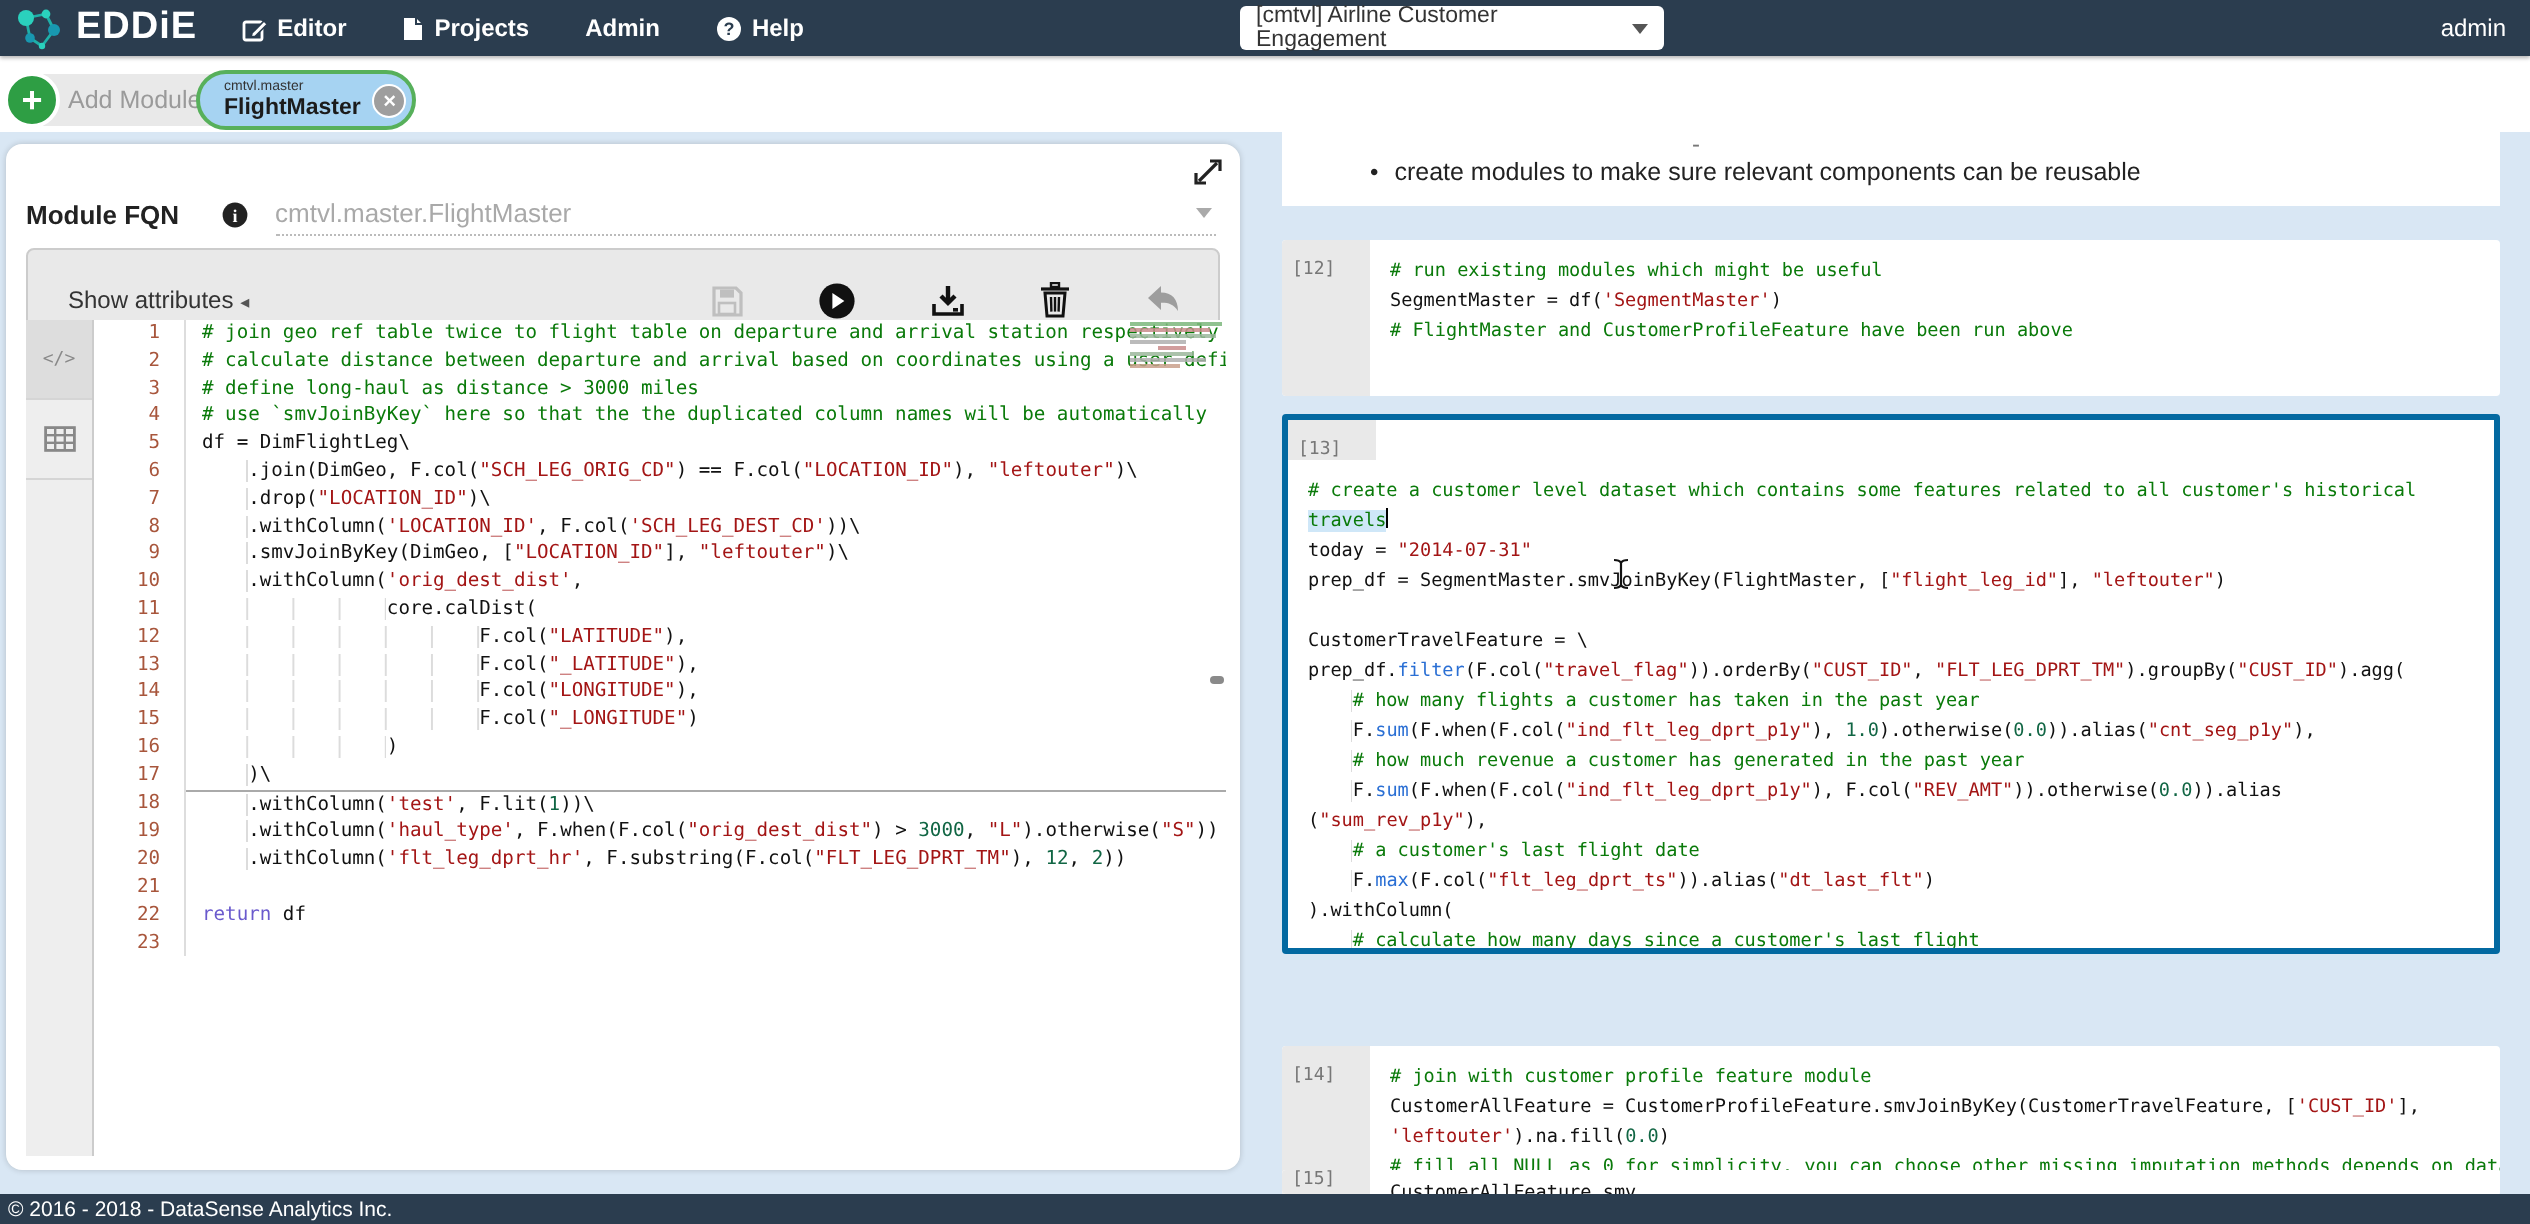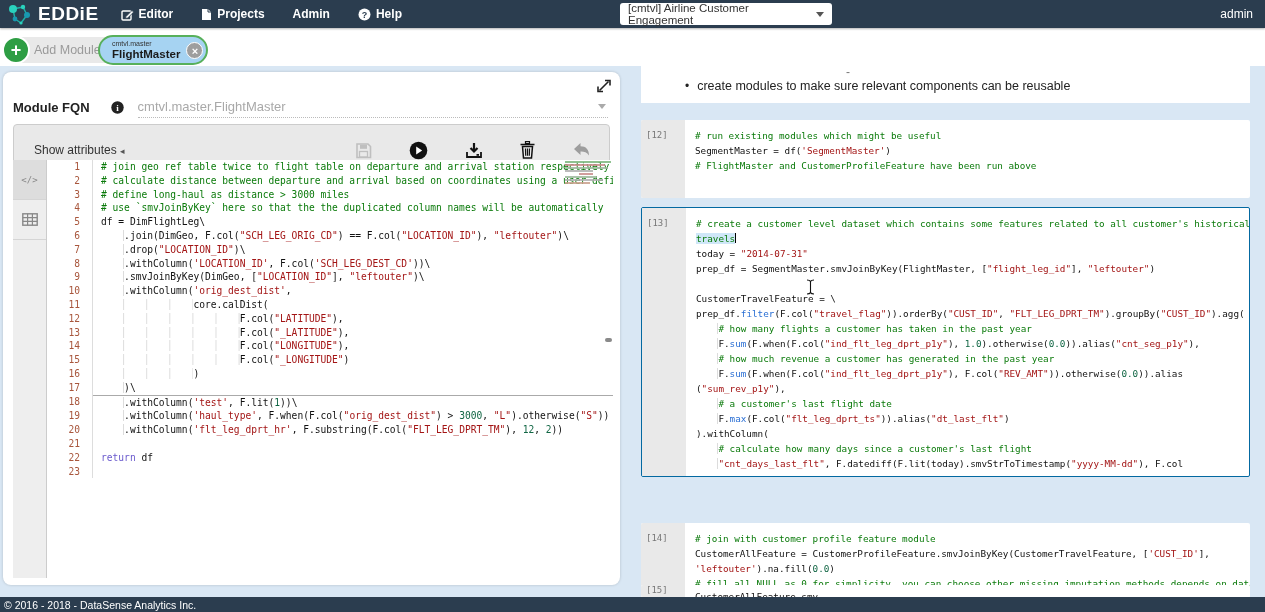--- a/index.html
+++ b/index.html
@@ -85,21 +85,21 @@
 
   
   .md-cell { position:absolute; left:641px; top:55px; width:609px; height:48px; background:#fff; }
   .md-dash { position:absolute; left:205px; top:10px; color:#777; font-size:12px; }
   .md-bullet-row { position:absolute; left:44px; top:24px; font-size:12.5px; color:#222; display:flex; gap:8px; }
   .md-bullet-dot { font-size:12px; color:#222; }
 
   .nb-cells { position:absolute; left:641px; top:0; width:609px; height:612px; }
   .nb-cell { position:absolute; left:0; width:609px; background:#fff; display:flex; overflow:hidden;
              border-radius:2px; cursor:pointer; }
-  .nb-cell.selected { border:1px solid #0369a1; }
+  .nb-cell.selected { border:3px solid #0369a1;flex-direction:column; }
   .nb-gutter { width:44px; flex:none; background:#e9e9e9; }
   .nb-label { font-family:"DejaVu Sans Mono", monospace; font-size:9px; color:#777; padding:10px 0 0 5px;
               white-space:nowrap; }
   .nb-body { flex:1; padding:8px 0 0 10px; overflow:hidden; font-family:"DejaVu Sans Mono", monospace; }
   .nb-body .code-line { line-height:15px; font-size:9.3px; }
   .nb-body .lnbody { padding-left:0; }
   .nb-cell.c0 { top:120px; height:78px; }
   .nb-cell.c1 { top:207px; height:270px; }
   .nb-cell.c2 { top:523px; height:75px; }
   .nb-cell.c3 { top:585px; height:12px; }

